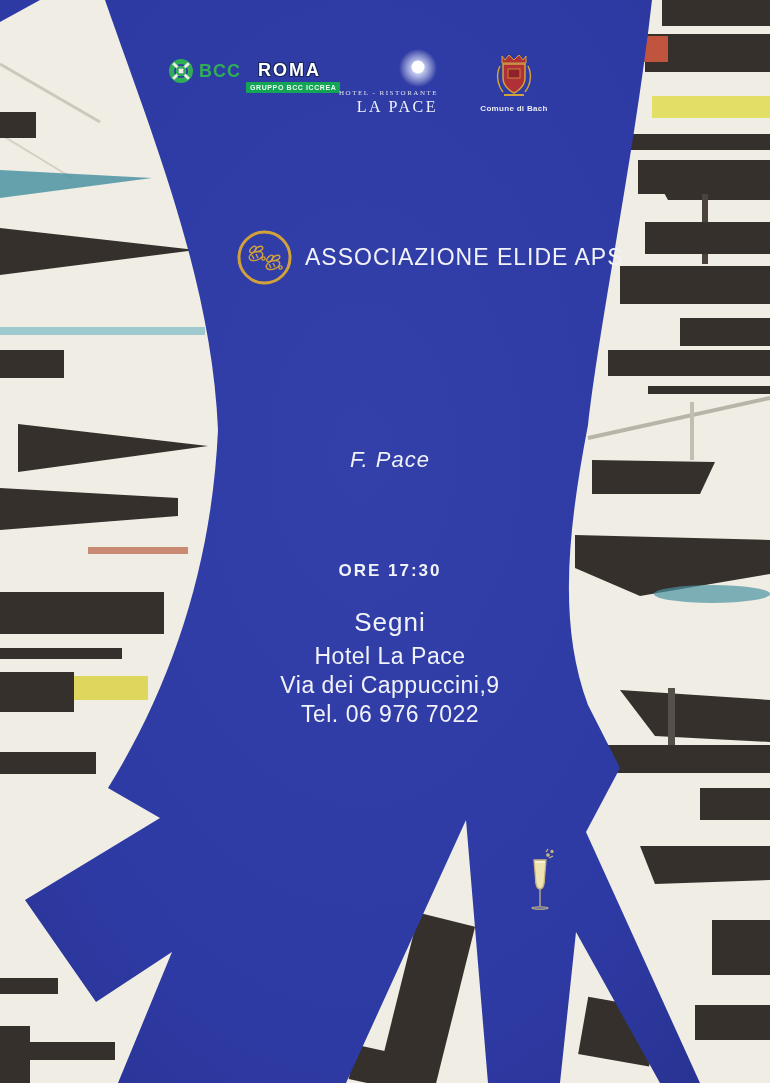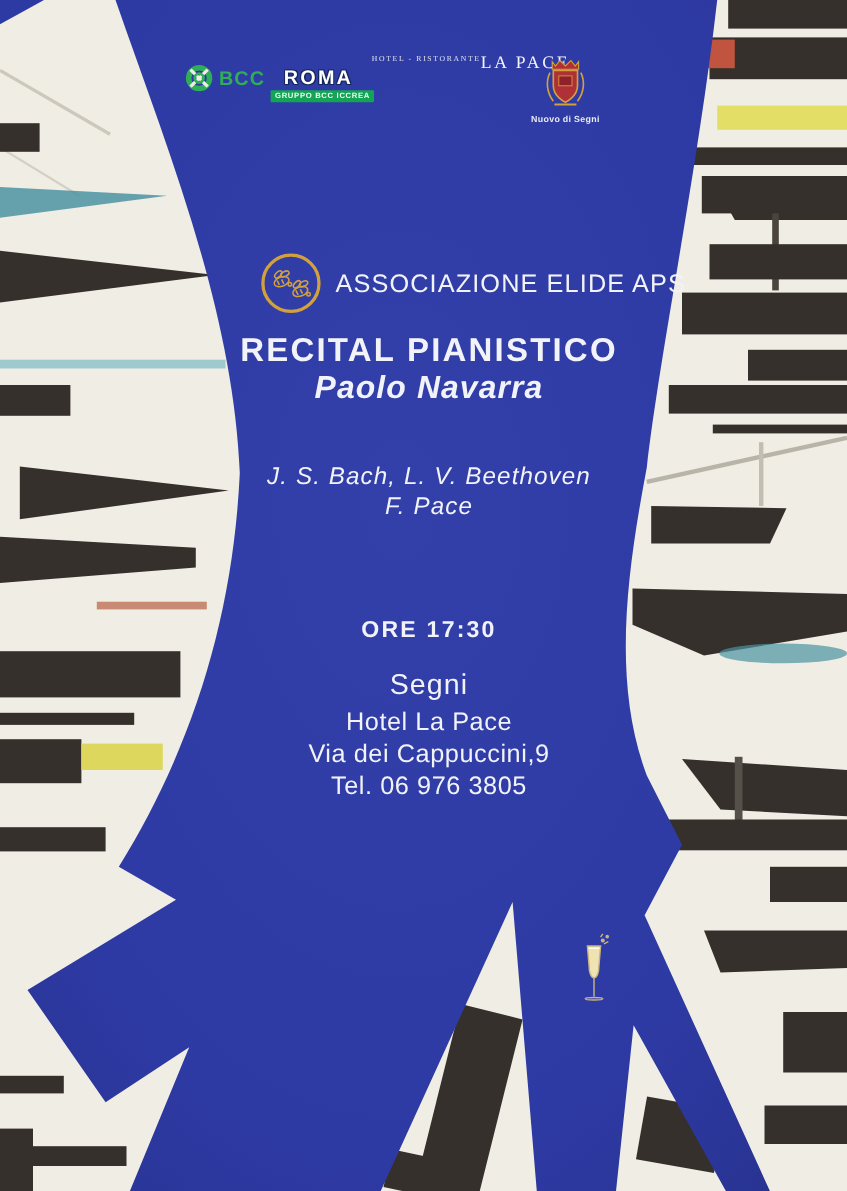--- a/index.html
+++ b/index.html
@@ -15,42 +15,42 @@
 
   
   .sponsor-bcc{position:absolute;left:168px;top:58px;display:flex;align-items:flex-start;gap:5px;}
   .bcc-name{color:#2fae57;font-weight:bold;font-size:18px;letter-spacing:1px;margin-top:3px;}
   .bcc-right{display:flex;flex-direction:column;align-items:flex-start;margin-top:2px;}
   .bcc-city{color:#ffffff;font-weight:bold;font-size:18px;letter-spacing:2px;
     text-shadow:-1px -1px 0 #16265e,1px -1px 0 #16265e,-1px 1px 0 #16265e,1px 1px 0 #16265e;padding-left:12px;}
   .bcc-group{background:#14a455;color:#eafff2;font-size:7px;font-weight:bold;letter-spacing:.6px;
     padding:2px 4px;border-radius:1px;margin-top:1px;}
 
-  .sponsor-lapace{position:absolute;left:338px;top:48px;width:100px;display:flex;flex-direction:row;align-items:flex-start;}
+  .sponsor-lapace{position:absolute;left:338px;top:48px;width:100px;display:flex;flex-direction:column;align-items:flex-end;}
   .lapace-cat{color:#dfe2ee;font-family:"Liberation Serif",serif;font-size:7px;letter-spacing:1.5px;margin-top:1px;white-space:nowrap;}
   .lapace-name{color:#f3f4fa;font-family:"Liberation Serif",serif;font-size:16px;letter-spacing:2.5px;margin-top:1px;white-space:nowrap;}
 
   .sponsor-comune{position:absolute;left:476px;top:50px;width:76px;display:flex;flex-direction:column;align-items:center;}
   .comune-name{color:#e9eaf2;font-size:8px;font-weight:bold;letter-spacing:.3px;margin-top:2px;white-space:nowrap;}
 
   
   .assoc-row{position:absolute;left:236px;top:229px;display:flex;align-items:center;gap:12px;}
   .assoc-label{color:#f2f3f8;font-size:23px;letter-spacing:1px;white-space:nowrap;}
 
   
   .content-col{position:absolute;left:130px;top:0;width:520px;height:100%;}
   .line{position:absolute;left:0;right:0;text-align:center;color:#f2f3f8;white-space:nowrap;}
   .t-title{top:302px;font-size:30px;font-weight:bold;letter-spacing:2px;}
   .t-performer{top:337px;font-size:29px;font-weight:bold;font-style:italic;letter-spacing:1px;}
   .t-prog-head{top:392px;font-size:22px;font-weight:bold;letter-spacing:1px;}
   .t-prog-1{top:420px;font-size:22px;font-style:italic;letter-spacing:1px;}
   .t-prog-2{top:447px;font-size:22px;font-style:italic;letter-spacing:1px;}
   .t-day{top:495px;font-size:27px;font-weight:bold;letter-spacing:3px;}
   .t-date{top:528px;font-size:27px;font-weight:bold;letter-spacing:2px;}
-  .t-time{top:561px;font-size:21px;font-weight:bold;letter-spacing:2px;}
+  .t-time{top:561px;font-size:17px;font-weight:bold;letter-spacing:2px;}
   .t-city{top:607px;font-size:26px;letter-spacing:1px;}
   .t-vname{top:643px;font-size:23px;letter-spacing:.5px;}
   .t-vaddr{top:672px;font-size:23px;letter-spacing:.5px;}
   .t-vtel{top:701px;font-size:23px;letter-spacing:.5px;}
   .t-drink{top:887px;font-size:21px;letter-spacing:.5px;left:-28px;}
 
   .glass{position:absolute;left:524px;top:848px;}
 </style>
 </head>
 <body>
@@ -178,21 +178,21 @@
 
   <div class="sponsor-comune">
     <svg width="44" height="52" viewBox="0 0 44 52">
       <path d="M10,6 l3,4 l4,-5 l5,5 l5,-5 l4,5 l3,-4 v7 h-24 z" fill="#b03038" stroke="#d2a13c" stroke-width="1"></path>
       <path d="M11,14 h22 v14 c0,10 -11,15 -11,15 s-11,-5 -11,-15 z" fill="#b03038" stroke="#d2a13c" stroke-width="1.5"></path>
       <rect x="16" y="19" width="12" height="9" fill="#8e2129" stroke="#d2a13c" stroke-width="0.8"></rect>
       <path d="M8,16 c-4,8 -3,18 3,26" fill="none" stroke="#d2a13c" stroke-width="1.5"></path>
       <path d="M36,16 c4,8 3,18 -3,26" fill="none" stroke="#d2a13c" stroke-width="1.5"></path>
       <path d="M12,45 h20" stroke="#d2a13c" stroke-width="2" fill="none"></path>
     </svg>
-    <span class="comune-name">Nuovo di Segni</span>
+    <span class="comune-name">Comune di Bach</span>
   </div>
 
   <div class="assoc-row">
     <svg width="57" height="57" viewBox="0 0 57 57">
       <circle cx="28.5" cy="28.5" r="25.5" fill="none" stroke="#d2a13c" stroke-width="3"></circle>
       <g stroke="#d2a13c" stroke-width="1.4" fill="none">
         <ellipse cx="20" cy="27" rx="7" ry="4.2" transform="rotate(-20 20 27)"></ellipse>
         <line x1="16" y1="26" x2="18" y2="30"></line>
           <line x1="20" y1="25" x2="22" y2="29"></line>
         <ellipse cx="17" cy="20.5" rx="4" ry="2.2" transform="rotate(-45 17 20.5)"></ellipse>
@@ -203,29 +203,26 @@
           <line x1="37" y1="34" x2="39" y2="38"></line>
         <ellipse cx="34" cy="29.5" rx="4" ry="2.2" transform="rotate(-45 34 29.5)"></ellipse>
         <ellipse cx="40" cy="29" rx="4" ry="2.2" transform="rotate(-25 40 29)"></ellipse>
         <circle cx="44.5" cy="38.5" r="1.6"></circle>
       </g>
     </svg>
     <span class="assoc-label">ASSOCIAZIONE ELIDE APS</span>
   </div>
 
   <div class="content-col">
-    <div class="line t-title">RECITAL PIANISTICO</div>
-    <div class="line t-performer">Paolo Navarra</div>
-    <div class="line t-prog-1">J. S. Bach, L. V. Beethoven</div>
     <div class="line t-prog-2">F. Pace</div>
     <div class="line t-time">ORE 17:30</div>
     <div class="line t-vname">Hotel La Pace</div>
     <div class="line t-city">Segni</div>
     <div class="line t-vaddr">Via dei Cappuccini,9</div>
-    <div class="line t-vtel">Tel. 06 976 3805</div>
+    <div class="line t-vtel">Tel. 06 976 7022</div>
   </div>
 
   <svg class="glass" width="34" height="68" viewBox="0 0 34 68">
     <g stroke="#c6b583" stroke-width="1.3" fill="none">
       <path d="M10,12 L22,12 L20.5,30 C20.5,38 18,41 16,41 C14,41 11.5,38 11.5,30 Z" fill="#efe3b2"></path>
       <path d="M11,14 L21,14" stroke="#fffbe8"></path>
       <line x1="16" y1="41" x2="16" y2="58"></line>
       <path d="M8,60 C8,58.5 24,58.5 24,60 C24,61.5 8,61.5 8,60 Z"></path>
       <circle cx="24" cy="7" r="1.2" fill="#c6b583"></circle>
       <circle cx="28" cy="3.5" r="1" fill="#c6b583"></circle>

